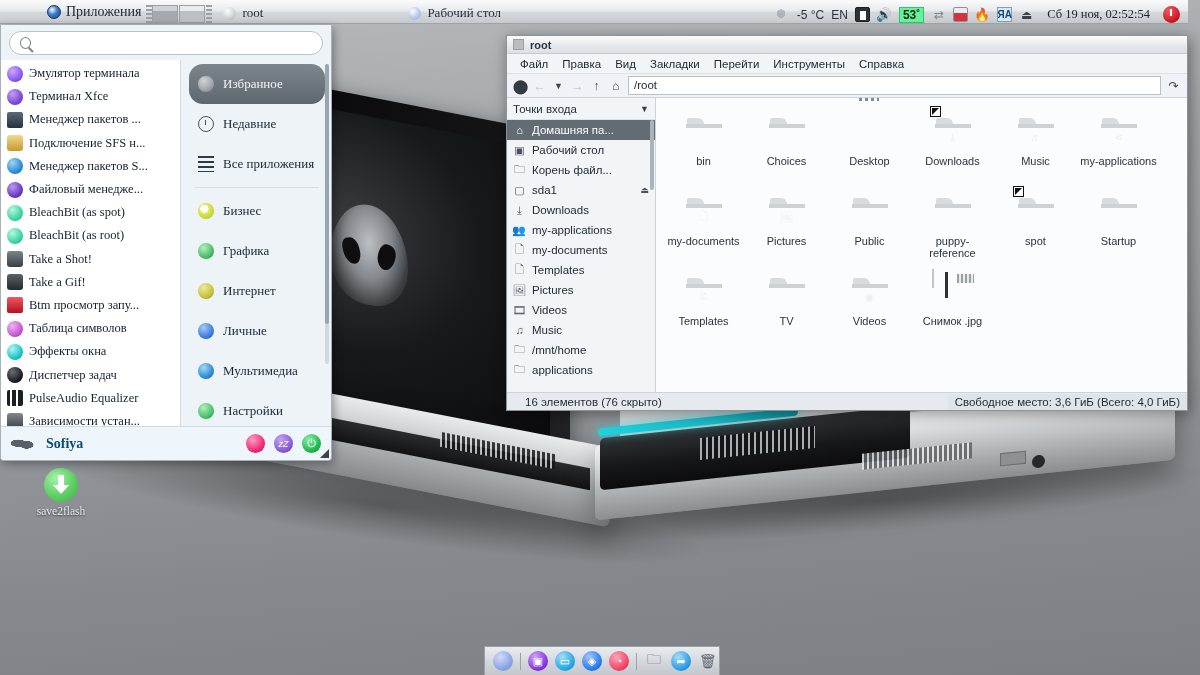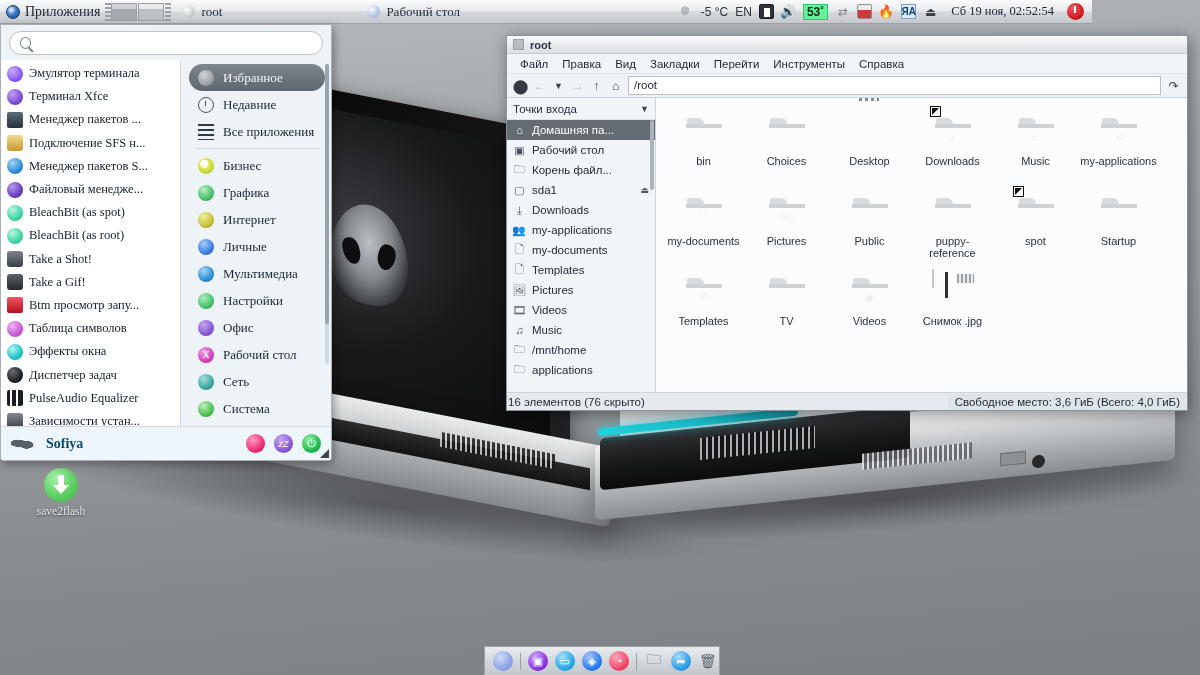--- a/index.html
+++ b/index.html
@@ -119,24 +119,24 @@
     transform: skewY(8deg);
   }
   #shadow-right {
     position:absolute; left:580px; top:470px; width:620px; height:60px;
     background: radial-gradient(ellipse at 50% 50%, rgba(0,0,0,.28) 0%, rgba(0,0,0,0) 72%);
     transform: skewY(-5deg);
   }
 
   
   #top-panel {
-    position:absolute; left:0; top:0; width:1092px; height:24px;
+    position:absolute; left:0; top:0; width:1188px; height:24px;
     background: linear-gradient(180deg,#fbfbfc 0%, #e7e9eb 48%, #d6d9dc 52%, #c6cace 100%);
     border-bottom:1px solid #9ea3a8;
-    display:flex; align-items:center; font-size:12px; color:#1b2430;
+    display:flex; align-items:flex-end; font-size:12px; color:#1b2430;padding-left:41px;
   }
   .tp-btn { display:flex; align-items:center; height:22px; padding:0 5px; gap:5px; }
   #apps-menu-btn { font-family:"Liberation Serif", serif; font-size:14px; padding-left:6px; }
   .circle-ico { width:14px; height:14px; border-radius:50%; flex:none; }
   #apps-globe { background: radial-gradient(circle at 35% 32%, #ffffff 0%, #3e7fd0 42%, #1b3f78 100%); border:1px solid #18355f; }
   .grip { width:6px; height:18px; flex:none;
     background: repeating-linear-gradient(180deg,#9aa0a5 0 2px, transparent 2px 4px); }
   .winbtn {
     height:20px; display:flex; align-items:center; gap:6px; padding:0 10px;
     font-family:"Liberation Serif", serif; font-size:13px; color:#24303d;
@@ -195,21 +195,21 @@
     display:flex; align-items:center; gap:6px; height:23.2px; padding:0 6px;
     font-family:"Liberation Serif", serif; font-size:12.5px; color:#14202e; white-space:nowrap;
   }
   .fav-ico { width:16px; height:16px; border-radius:50%; flex:none; position:relative;
     background: radial-gradient(circle at 34% 30%, #fff, #9a9a9a); }
   #cat-list {
     flex:1; overflow:hidden; padding:4px 6px 0 8px; position:relative;
     background:#eef3f8;
   }
   .cat-item {
-    display:flex; align-items:center; gap:9px; height:27px; padding:0 9px;
+    display:flex; align-items:center; gap:9px; height:40px; padding:0 9px;
     font-family:"Liberation Serif", serif; font-size:13px; color:#1a2635; white-space:nowrap;
   }
   .cat-item.sel {
     background: linear-gradient(180deg,#7e868d,#5f676e); color:#f1f4f6;
     border-radius:14px;
   }
   .cat-ico { width:16px; height:16px; border-radius:50%; flex:none; }
   .cat-sep { height:1px; background:#d6dde4; margin:3px 6px 3px 6px; }
   #menu-scroll {
     position:absolute; right:2px; top:4px; width:4px; height:300px;
@@ -354,21 +354,21 @@
     border-left:7px solid #111; border-bottom:7px solid transparent;
   }
   .fname {
     margin-top:3px; font-size:11px; color:#2a333d; text-align:center; line-height:12px;
     max-width:80px; word-wrap:break-word;
   }
   #fm-status {
     height:18px; background:#e6eaee; border-top:1px solid #ccd3da;
     display:flex; align-items:center; font-size:11.5px; color:#1f2833;
   }
-  #status-left { padding-left:1px; }
+  #status-left { padding-left:18px; }
   #status-right { margin-left:auto; background:#dfe4e9; padding:0 7px; line-height:16px; }
 
   
   #dock {
     position:absolute; left:484px; top:646px; width:236px; height:29px;
     background: linear-gradient(180deg,#e9ecef 0%, #d3d7db 55%, #c3c7cb 100%);
     border:1px solid #9aa0a6; border-bottom:none;
     display:flex; align-items:center; gap:7px; padding:0 8px;
   }
   .dock-ico { width:20px; height:20px; border-radius:50%; flex:none; position:relative;

